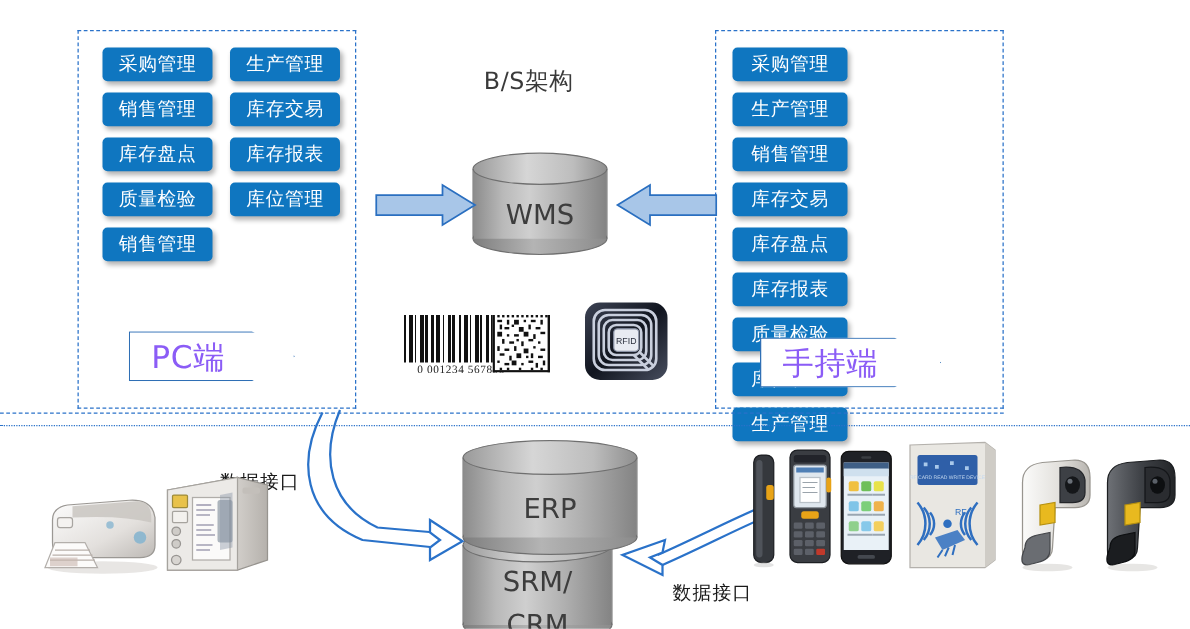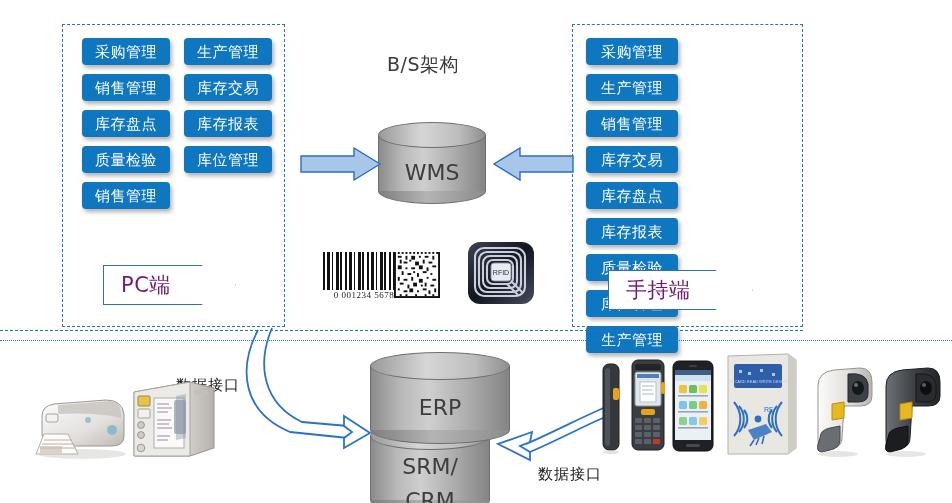--- a/index.html
+++ b/index.html
@@ -22,21 +22,21 @@
   #grid-pc{left:82px;top:38px;width:190px;}
   #grid-hh{left:586px;top:38px;width:194px;}
   #grid-hh .mod{width:92px;}
 
   
   .banner{position:absolute;height:40px;
           border:1.5px solid #2f6fb5;
           background:#fff;box-sizing:border-box;
           clip-path:polygon(0 0, 74% 0, 100% 50%, 74% 100%, 0 100%);
           display:flex;align-items:center;}
-  .banner span{font-size:21px;color:#701a75;padding-left:17px;
+  .banner span{font-size:25px;color:#8b5cf6;padding-left:17px;
                font-family:"DejaVu Sans",sans-serif;letter-spacing:.5px;}
   #banner-pc{left:103px;top:265px;width:133px;}
   #banner-hh{left:608px;top:270px;width:145px;}
 
   
   #bs-title{left:387px;top:52px;font-size:19px;color:#3a3a3a;
             font-family:"DejaVu Sans",sans-serif;letter-spacing:.5px;}
 
   
   .cyl{position:absolute;}

